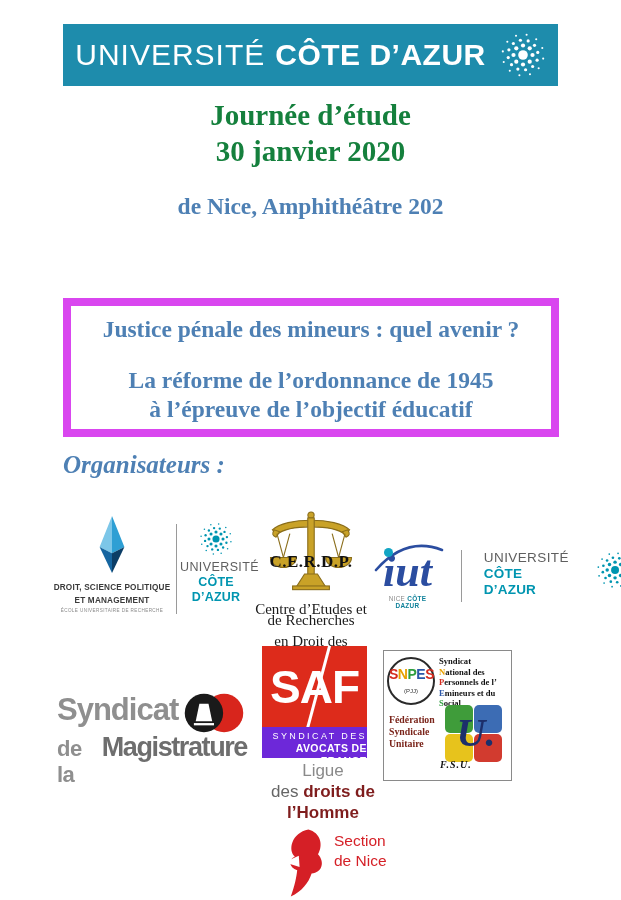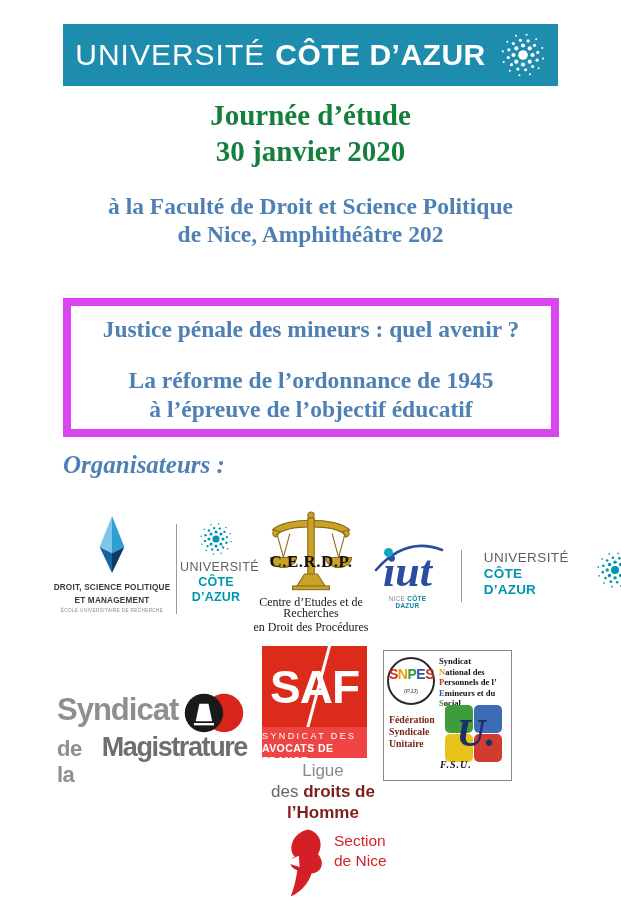--- a/index.html
+++ b/index.html
@@ -42,21 +42,21 @@
   .uca1{position:absolute;left:180px;top:522px;width:72px;text-align:center;
         font-family:"Liberation Sans",sans-serif;}
   .uca1 .sun{width:34px;height:34px;color:#0095b0;}
   .uca-light{font-size:12.5px;color:#5f5f5f;letter-spacing:.4px;line-height:15px;}
   .uca-bold{font-size:12.5px;color:#0095b0;font-weight:bold;letter-spacing:.2px;line-height:15px;}
 
   .cerdp{position:absolute;left:250px;top:508px;width:122px;text-align:center;}
   .cerdp-scale-wrap{position:relative;width:92px;height:86px;margin:0 auto;}
   .cerdp-acronym{position:absolute;left:-14px;top:44px;width:120px;text-align:center;
                  font-size:17px;font-weight:bold;color:#111;letter-spacing:.5px;}
-  .cerdp-cap{font-size:12px;color:#1a1a1a;line-height:11px;margin-top:3px;}
+  .cerdp-cap{font-size:15px;color:#1a1a1a;line-height:11px;margin-top:10px;}
 
   .iut-block{position:absolute;left:376px;top:550px;display:flex;align-items:flex-start;gap:22px;}
   .iut-word-wrap{position:relative;width:66px;text-align:center;}
   .iut-word{font-family:"Liberation Serif",serif;font-style:italic;font-weight:bold;
             font-size:44px;line-height:44px;color:#2b4da0;}
   .iut-dot{position:absolute;left:8px;top:-2px;width:9px;height:9px;border-radius:50%;background:#12a5c4;}
   .iut-swoosh{position:absolute;left:-4px;top:-8px;width:74px;height:30px;}
   .iut-sub{font-family:"Liberation Sans",sans-serif;font-size:6.4px;margin-top:1px;letter-spacing:.3px;}
   .iut-sub .p1{color:#8a8a8a;} .iut-sub .p2{color:#0b7f98;font-weight:bold;}
   .vdiv2{position:static;width:1px;height:52px;background:#9a9a9a;}
@@ -72,21 +72,21 @@
   .sm-row2{display:flex;align-items:baseline;margin-top:-4px;}
   .sm-w2{font-size:22px;font-weight:bold;color:#8f8f8f;letter-spacing:-.5px;margin-right:4px;}
   .sm-w3{font-size:27px;font-weight:bold;color:#6e6e6e;letter-spacing:-1.4px;}
 
   .saf{position:absolute;left:262px;top:646px;width:105px;font-family:"Liberation Sans",sans-serif;}
   .saf-red{position:relative;height:81px;background:#dd2b1b;overflow:hidden;
            display:flex;align-items:center;justify-content:center;}
   .saf-acronym{font-size:46px;font-weight:bold;color:#fff;letter-spacing:-1px;z-index:2;}
   .saf-slash{position:absolute;left:54px;top:-10px;width:3px;height:110px;background:#fff;
              transform:rotate(15deg);z-index:3;}
-  .saf-band{height:31px;background:#ef4444;color:#fff;text-align:left;padding-top:3px;box-sizing:border-box;}
+  .saf-band{height:31px;background:#6d28d9;color:#fff;text-align:right;padding-top:3px;box-sizing:border-box;}
   .saf-b1{font-size:9px;letter-spacing:2.4px;line-height:12px;}
   .saf-b2{font-size:10.5px;font-weight:bold;letter-spacing:.4px;line-height:13px;}
 
   .snpes{position:absolute;left:383px;top:650px;width:129px;height:131px;box-sizing:border-box;
          border:1px solid #8a8a8a;background:#fff;}
   .snpes-badge{position:absolute;left:3px;top:6px;width:48px;height:48px;border:2px solid #2a2a2a;
                border-radius:50%;box-sizing:border-box;text-align:center;
                font-family:"Liberation Sans",sans-serif;}
   .badge-letters{font-size:14px;font-weight:bold;line-height:30px;letter-spacing:-.5px;}
   .badge-sub{font-size:6px;color:#333;line-height:5px;}
@@ -162,21 +162,20 @@
         <circle cx="20.18" cy="3.60" r="1.05" fill="currentColor"></circle>
       </svg>
   </header>
 
   <div class="title">
     <div>Journée d’étude</div>
     <div>30 janvier 2020</div>
   </div>
 
   <div class="venue">
-    <div>à la Faculté de Droit et Science Politique</div>
     <div>de Nice, Amphithéâtre 202</div>
   </div>
 
   <div class="topic-box">
     <div>Justice pénale des mineurs : quel avenir ?</div>
     <div class="topic-line2">La réforme de l’ordonnance de 1945</div>
     <div>à l’épreuve de l’objectif éducatif</div>
   </div>
 
   <div class="organizers">Organisateurs :</div>

